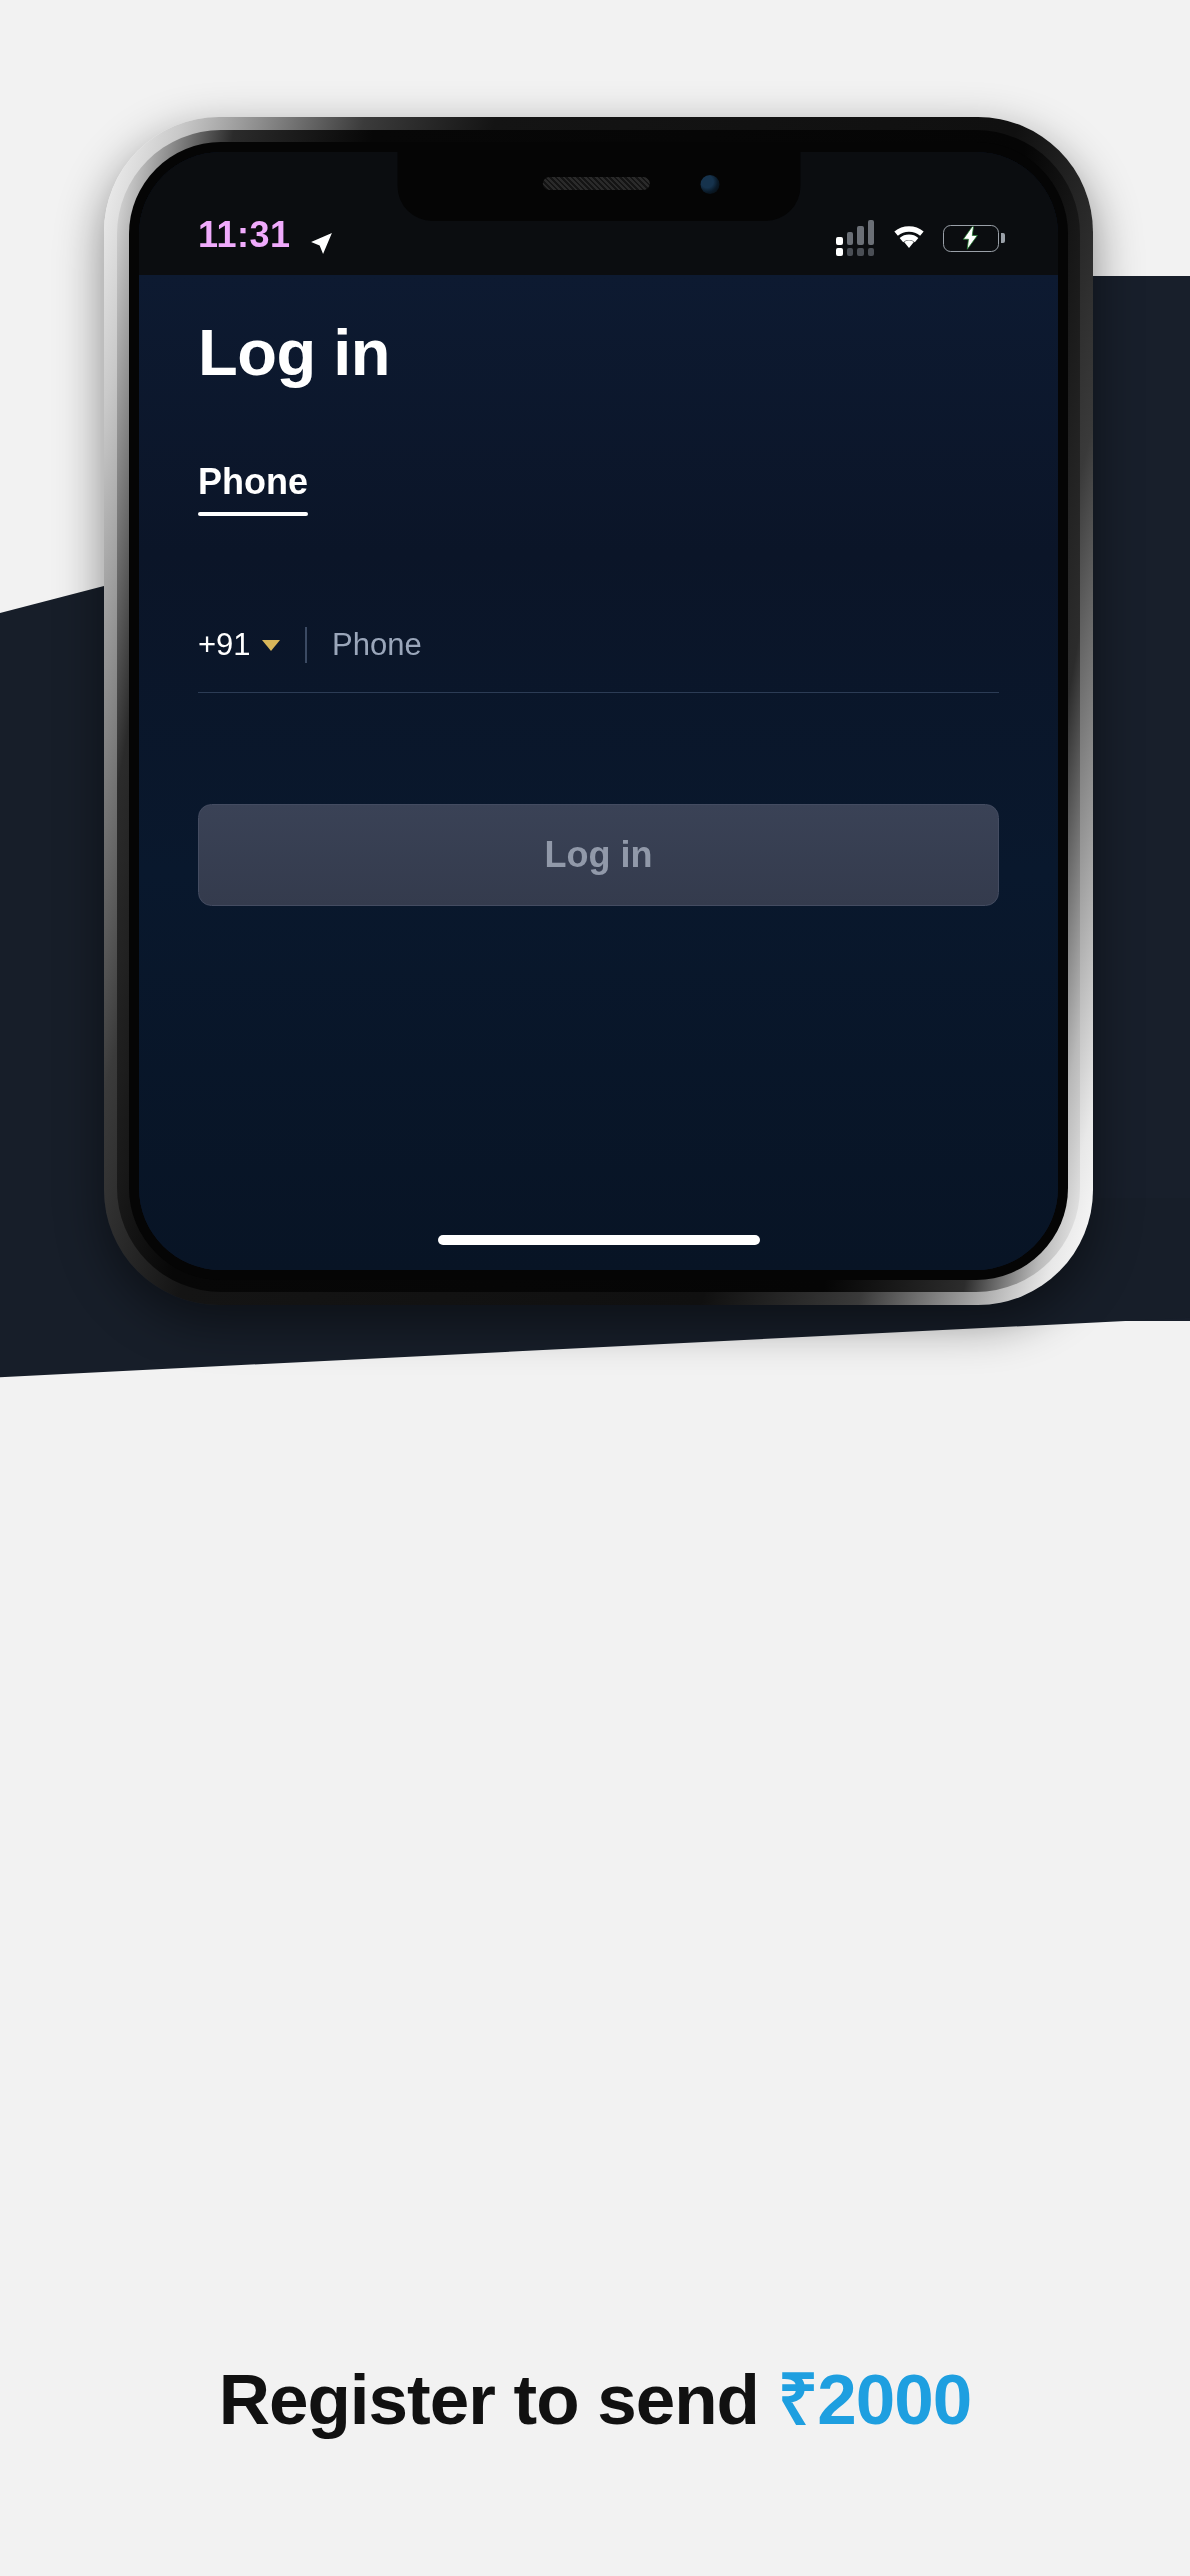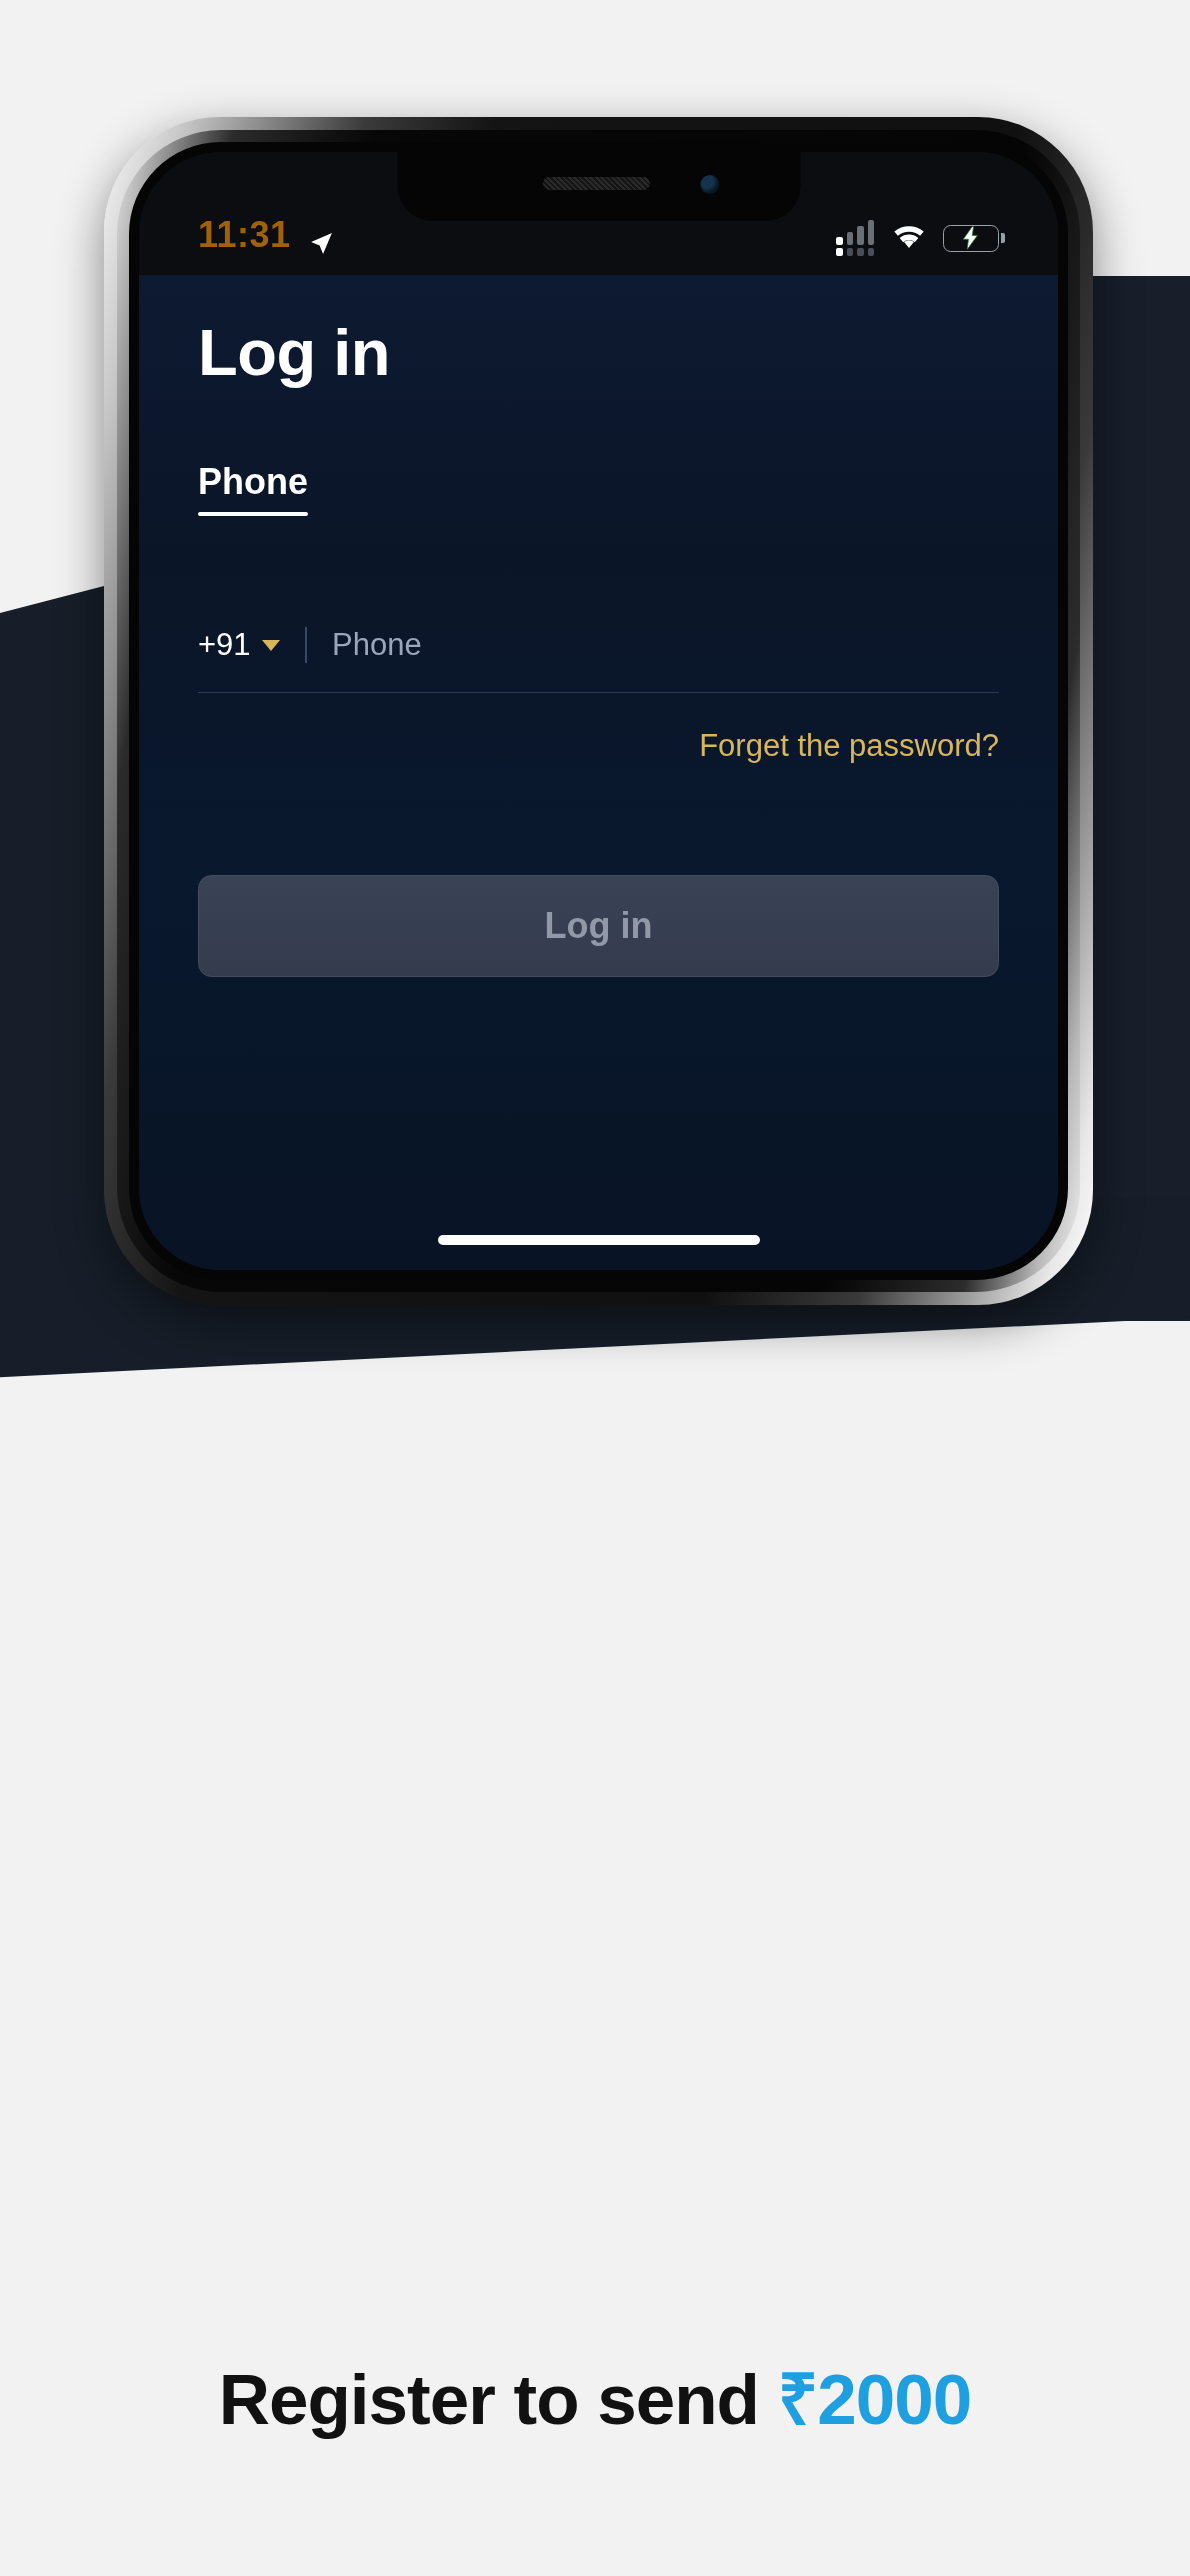--- a/index.html
+++ b/index.html
@@ -70,21 +70,21 @@
   }
   .speaker{
     position:absolute;left:50%;transform:translateX(-52%);top:25px;
     width:107px;height:13.4px;border-radius:7.7px;
     background:repeating-linear-gradient(45deg,#2a2a2a 0 1.9px,#141414 1.9px 3.8px);
   }
   .camera{
     position:absolute;right:81px;top:23px;width:19px;height:19px;border-radius:50%;
     background:radial-gradient(circle at 35% 35%,#16334d 0 35%,#0a1a28 60%,#050505 100%);
   }
-  .clock{color:#a16207;font-size:36px;font-weight:600;letter-spacing:0.5px;display:flex;align-items:center;gap:18px;}
+  .clock{color:#f0abfc;font-size:36px;font-weight:600;letter-spacing:0.5px;display:flex;align-items:center;gap:18px;}
   .loc-arrow{display:inline-block;width:25px;height:25px;}
   .status-right{display:flex;align-items:center;gap:15.3px;}
   .sig{display:flex;align-items:flex-end;gap:3.8px;height:25px;}
   .sig i{display:block;width:6.7px;background:#6b6f76;border-radius:1.9px;}
   .sig i.d1{height:8.6px;background:#fff;}
   .sig i.d2{height:13.4px;}
   .sig i.d3{height:19px;}
   .sig i.d4{height:25px;}
   .sig-dual{display:flex;flex-direction:column;gap:2.9px;}
   .sig-dot-row{display:flex;gap:3.8px;}
@@ -237,23 +237,20 @@
       </div>
 
       <div class="field phone">
         <span class="cc">+91</span>
         <span class="caret-down"></span>
         <span class="divider-v"></span>
         <span class="ph">Phone</span>
       </div>
 
 
-      <div class="forgot-row">
-        <span class="forgot">Forget the password?</span>
-      </div>
 
       <div class="primary-btn">Log in</div>
 
 
       <div class="home-bar"></div>
     </div>
   </div>
 </div>
 
 <div class="caption">

